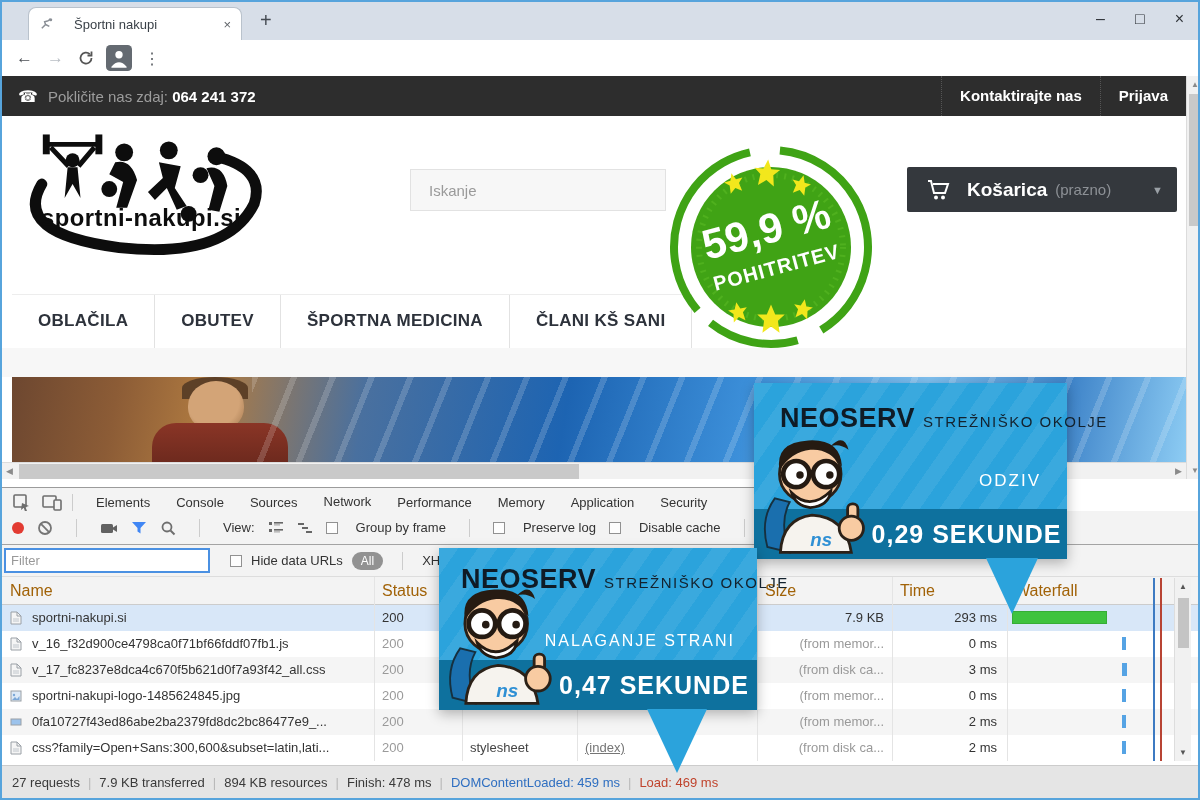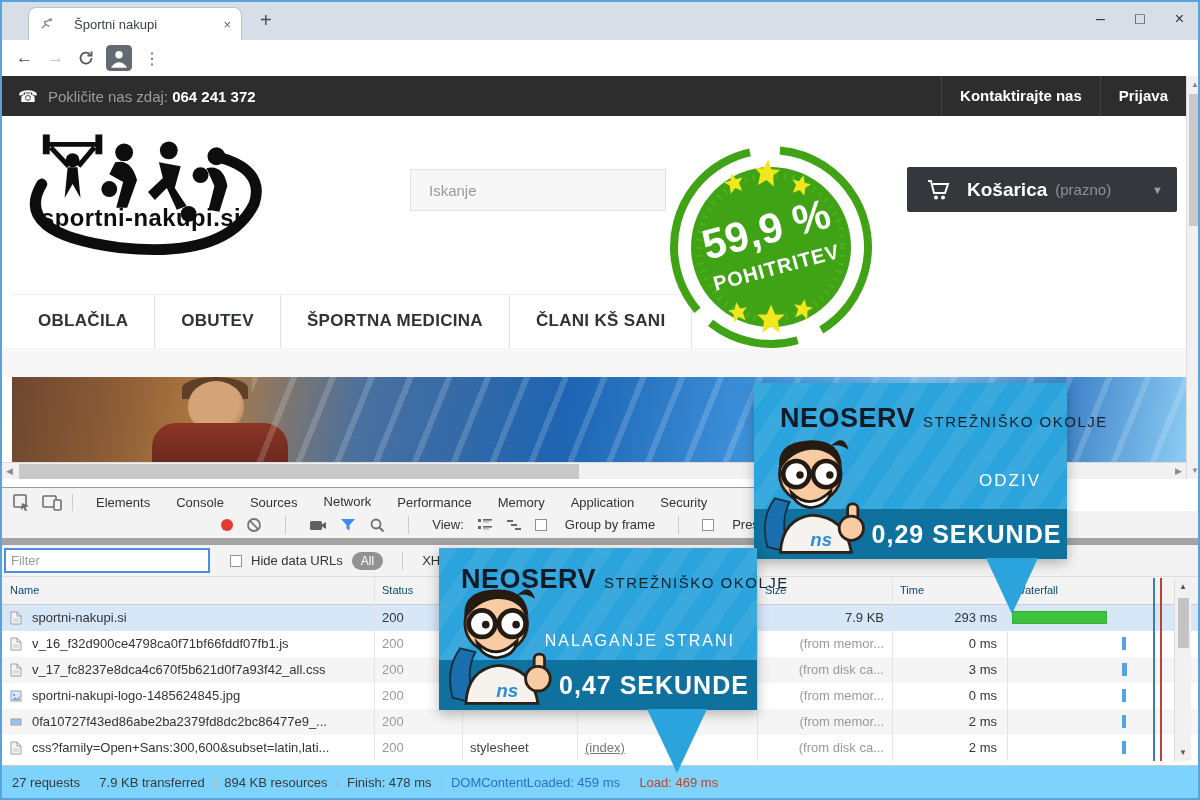--- a/index.html
+++ b/index.html
@@ -57,31 +57,31 @@
   .vthumb { position:absolute; left:2px; top:18px; width:12px; height:132px; background:#c9c9c9; }
   .varrow { position:absolute; left:4px; font-size:8px; color:#8a8a8a; }
 
   
   .dt-tabs { position:absolute; left:0; top:477px; width:1016px; height:31px; background:#f3f3f3; border-top:1px solid #9b9b9b; border-bottom:1px solid #d0d0d0; display:flex; align-items:center;margin-top:8px; }
   .dt-icon { display:flex; margin-left:11px; }
   .dt-divider { width:1px; height:18px; background:#ccc; margin:0 10px; }
   .dt-tab { font-size:13px; color:#333; padding:0 13px; height:30px; line-height:30px; }
   .dt-tab.active { border-bottom:3px solid #4a8af4; line-height:27px; }
   .dt-right { margin-left:auto; display:flex; align-items:center; gap:20px; margin-right:12px; color:#5f6368; }
-  .dt-toolbar { position:absolute; left:0; top:509px; width:1196px; height:34px; background:#f3f3f3; border-bottom:7px solid #a3a3a3; display:flex; align-items:center; gap:13px; padding-left:10px;justify-content:center; }
+  .dt-toolbar { position:absolute; left:0; top:509px; width:1196px; height:34px; background:#f3f3f3; border-bottom:1px solid #a3a3a3; display:flex; align-items:center; gap:13px; padding-left:10px; }
   .rec-dot { width:12px; height:12px; border-radius:50%; background:#e23b32; }
   .cb { width:12px; height:12px; border:1px solid #919191; background:#fdfdfd; flex:none; }
   .tb-label { font-size:13px; color:#333; }
   .cb-group { display:flex; align-items:center; gap:18px; }
   .dt-filterrow { position:absolute; left:0; top:543px; width:1196px; height:32px; background:#f3f3f3; border-bottom:1px solid #ddd; }
   .filter-input { position:absolute; left:2px; top:3px; width:206px; height:25px; border:2px solid #4a90e2; background:#fff; font-size:13px; color:#444; padding-left:5px; font-family:"Liberation Sans", sans-serif; outline:none; }
   .filter-input::placeholder { color:#999; }
   .filterrow-rest { position:absolute; left:228px; top:0; height:31px; display:flex; align-items:center; gap:9px; }
   .pill { background:#929292; color:#fff; border-radius:9px; font-size:12px; padding:2px 9px; }
-  .dt-header { position:absolute; left:0; top:575px; width:1196px; height:28px; background:#f3f3f3; border-bottom:1px solid #ccc; font-size:11px; color:#0c4a6e; }
+  .dt-header { position:absolute; left:0; top:575px; width:1196px; height:28px; background:#f3f3f3; border-bottom:1px solid #ccc; font-size:16px; color:#a16207; }
   .hcell { position:absolute; line-height:27px; }
   .dt-rows { position:absolute; left:0; top:603px; width:1196px; }
   .dt-row { position:relative; height:26px; font-size:13px; color:#333; background:#fff; }
   .dt-row.stripe { background:#f5f5f5; }
   .dt-row.selected { background:#d8e7f8; }
   .rcell { position:absolute; line-height:26px; white-space:nowrap; }
   .c-icon { left:8px; top:6px; position:absolute; display:flex; }
   .c-name { left:30px; }
   .c-status { left:380px; }
   .status-dim { color:#9a9a9a; }
@@ -90,21 +90,21 @@
   .c-size { left:755px; width:127px; text-align:right; }
   .c-time { left:888px; width:107px; text-align:right; }
   .dim { color:#999; }
   .wf-bar { position:absolute; left:1010px; top:6px; width:95px; height:13px; background:#3ec33e; border:1px solid #36ad36; }
   .wf-tick { position:absolute; left:1120px; top:6px; width:4px; height:13px; background:#55a3e4; }
   .colsep { position:absolute; top:575px; height:184px; width:1px; background:#e4e4e4; z-index:2; }
   .evline { position:absolute; top:576px; height:183px; width:2px; z-index:2; }
   .tscroll { position:absolute; left:1172px; top:576px; width:17px; height:183px; background:#f1f1f1; border-left:1px solid #ddd; z-index:3; }
   .tthumb { position:absolute; left:3px; top:20px; width:11px; height:50px; background:#c4c4c4; }
   .tarrow { position:absolute; left:4px; font-size:8px; color:#555; }
-  .statusbar { position:absolute; left:0; top:763px; width:1196px; height:33px; background:#7dd3fc; border-top:1px solid #ccc; display:flex; align-items:center; padding-left:10px; font-size:13px; color:#3a3a3a; }
+  .statusbar { position:absolute; left:0; top:763px; width:1196px; height:33px; background:#e5e5e5; border-top:1px solid #ccc; display:flex; align-items:center; padding-left:10px; font-size:13px; color:#3a3a3a; }
   .ssep::before { content:"|"; color:#b8b8b8; margin:0 8px; }
   .st-blue { color:#2f6fc1; }
   .st-red { color:#c0432c; }
 
   
   .card { position:absolute; background:#2ba3dc; box-shadow:0 4px 12px rgba(0,0,0,0.28); z-index:50; }
   .card .pattern { position:absolute; left:0; top:0; right:0; bottom:0; background:repeating-linear-gradient(125deg, rgba(255,255,255,0.07) 0 16px, rgba(0,0,0,0) 16px 32px); }
   .brandline { position:absolute; left:26px; top:20px; white-space:nowrap; }
   .brand { font-size:27px; font-weight:800; color:#0f1b26; letter-spacing:0.5px; }
   .brand-sub { font-size:15px; color:#13222e; margin-left:8px; letter-spacing:1.5px; }

